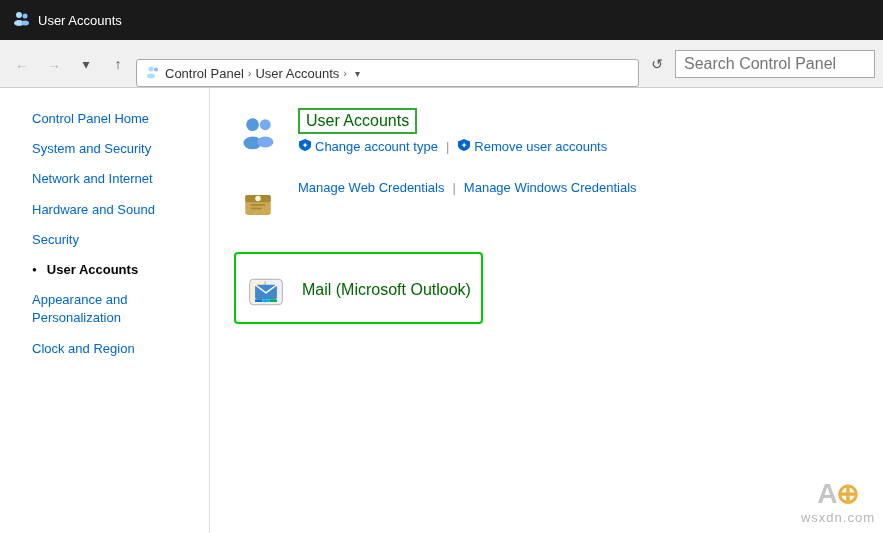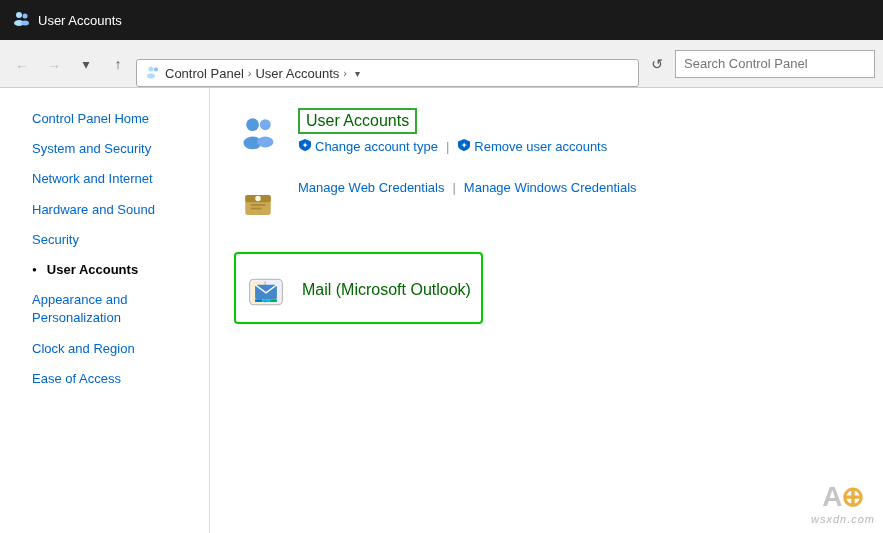--- a/index.html
+++ b/index.html
@@ -93,21 +93,21 @@
       color: #555;
       border-radius: 3px;
     }
 
     .search-box {
       width: 200px;
       height: 28px;
       border: 1px solid #aaa;
       border-radius: 0;
       padding: 0 8px;
-      font-size: 13px;
+      font-size: 16px;
       background: white;
       color: #888;
     }
 
     
     .main-container {
       display: flex;
       height: calc(533px - 40px - 48px);
       background: white;
     }
@@ -297,23 +297,20 @@
       <span>Security</span>
     </div>
     <div class="sidebar-item active">
       <span>User Accounts</span>
     </div>
     <div class="sidebar-item">
       <span>Appearance and Personalization</span>
     </div>
     <div class="sidebar-item">
       <span>Clock and Region</span>
-    </div>
-    <div class="sidebar-item">
-      <span>Ease of Access</span>
     </div>
   </div>
 
   <div class="content">
 
     <div class="content-item">
       <div class="item-icon icon-users">
         <svg width="44" height="44" viewBox="0 0 44 44">
           <circle cx="16" cy="14" r="7" fill="#5599dd"></circle>
           <ellipse cx="16" cy="34" rx="10" ry="7" fill="#5599dd"></ellipse>
@@ -394,15 +391,15 @@
         </div>
       </div>
     </div>
 
   </div>
 </div>
 
 <div class="watermark">
   <div style="display:flex; flex-direction:column; align-items:center;">
     <div style="font-size:28px; font-weight:900; color:#bbb; letter-spacing:-1px;">A<span style="color:#e8a020;">⊕</span></div>
-    <div style="font-size:11px; color:#aaa; letter-spacing:1px;font-style:italic;">wsxdn.com</div>
+    <div style="font-size:13px; color:#aaa; letter-spacing:1px;">wsxdn.com</div>
   </div>
 </div>
 
 </body></html>

